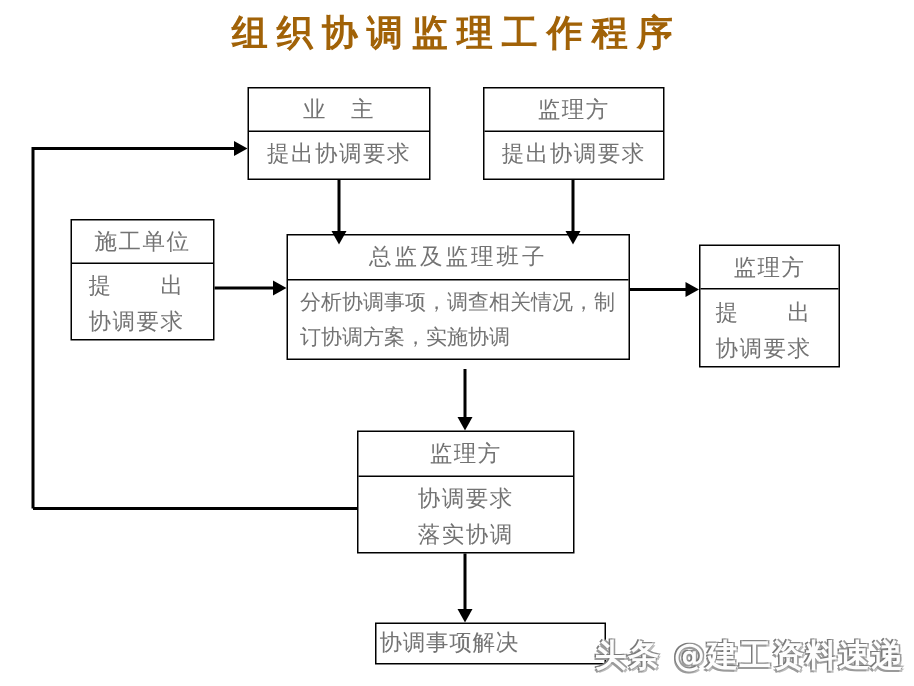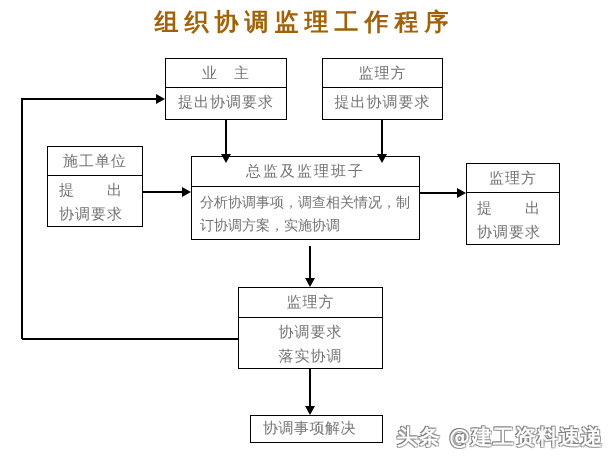--- a/index.html
+++ b/index.html
@@ -125,21 +125,21 @@
   </div>
 
   <div class="node" style="left:238px; top:287px; width:145px; height:82px;">
     <div class="node-header" style="height:30px; line-height:29px;">监理方</div>
     <div class="node-body" style="padding-top:2px; line-height:24px; text-align:center;">
       <div class="body-line">协调要求</div>
       <div class="body-line">落实协调</div>
     </div>
   </div>
 
-  <div class="node" style="left:250px; top:415px; width:133px; height:28px; line-height:25px; padding-left:12px; letter-spacing:0.5px;">协调事项解决</div>
+  <div class="node" style="left:250px; top:415px; width:154px; height:28px; line-height:25px; padding-left:2px; letter-spacing:0.5px;">协调事项解决</div>
 
   <div class="vline" style="left:225px; top:120px; height:35px;"></div>
   <div class="arr-down" style="left:221px; top:154px;"></div>
 
   <div class="vline" style="left:381px; top:120px; height:35px;"></div>
   <div class="arr-down" style="left:377px; top:154px;"></div>
 
   <div class="hline" style="left:143px; top:191px; width:40px;"></div>
   <div class="arr-right" style="left:182px; top:187px;"></div>
 

